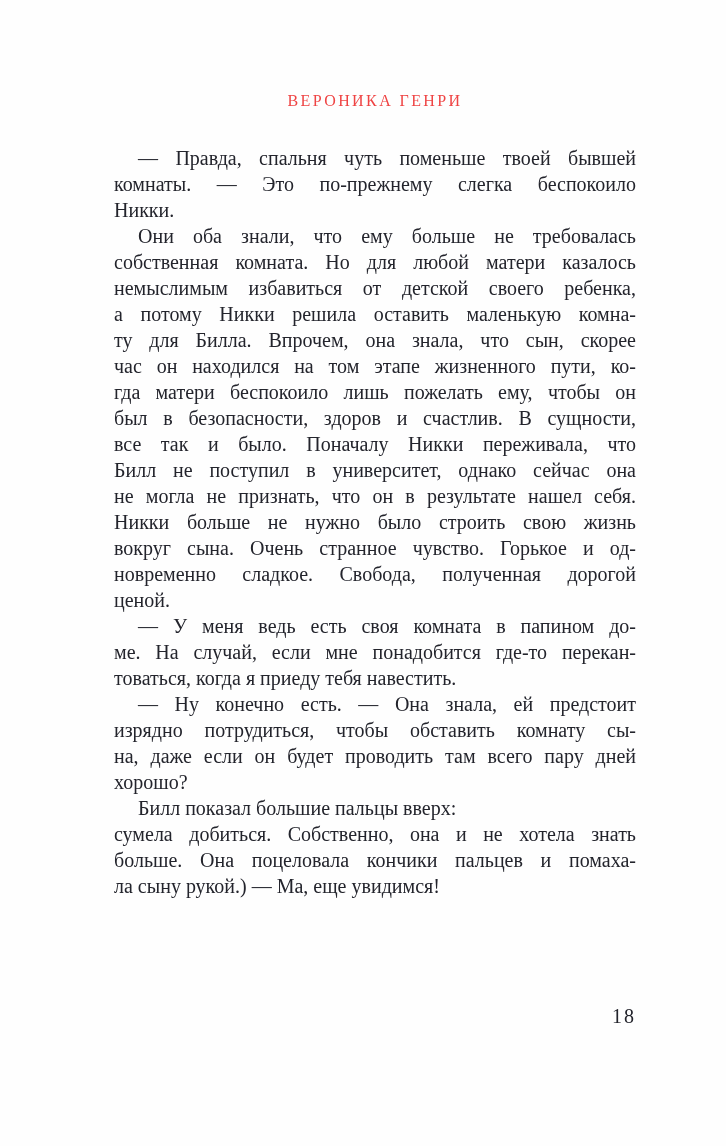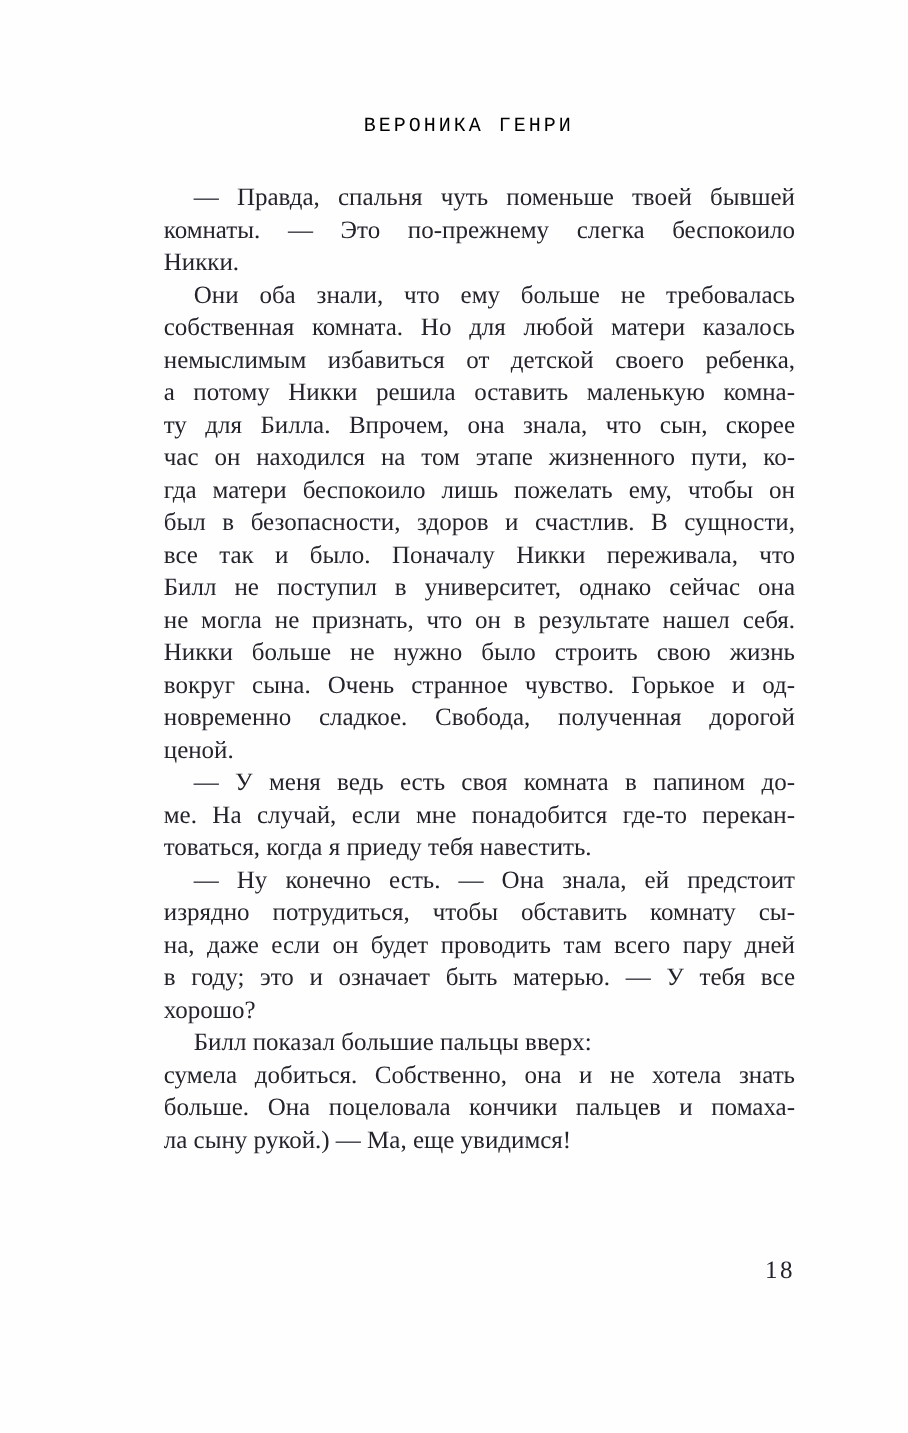--- a/index.html
+++ b/index.html
@@ -18,42 +18,40 @@
   }
   .running-header {
     position: absolute;
     top: 92px;
     left: 114px;
     width: 522px;
     text-align: center;
     font-size: 16px;
     line-height: 18px;
     letter-spacing: 2.4px;
-    color: #000000;
-    font-family: Liberation Mono, monospace;
+    color: #ef4444;
   }
   .text-block {
     position: absolute;
     top: 145px;
     left: 114px;
     width: 522px;
   }
   .para {
     margin: 0;
     padding: 0;
   }
   .line {
     height: 26px;
     line-height: 26px;
     font-size: 20px;
     text-align: justify;
     text-align-last: justify;
     white-space: normal;
     overflow: visible;
-    margin-left: 17px;
   }
   .line.first {
     text-indent: 24px;
   }
   .line.last {
     text-align-last: left;
   }
   .page-number {
     position: absolute;
     top: 1001px;
@@ -97,21 +95,20 @@
       </div>
       <div class="para">
         <div class="line first">—  У меня ведь есть своя комната в папином до-</div>
         <div class="line">ме. На случай, если мне понадобится где-то перекан-</div>
         <div class="line last">товаться, когда я приеду тебя навестить.</div>
       </div>
       <div class="para">
         <div class="line first">—  Ну конечно есть. — Она знала, ей предстоит</div>
         <div class="line">изрядно потрудиться, чтобы обставить комнату сы-</div>
         <div class="line">на, даже если он будет проводить там всего пару дней</div>
-        <div class="line">в году; это и означает быть матерью. — У тебя все</div>
         <div class="line last">хорошо?</div>
       </div>
       <div class="para">
         <div class="line first last">Билл показал большие пальцы вверх:</div>
       </div>
       <div class="para">
         <div class="line">сумела добиться. Собственно, она и не хотела знать</div>
         <div class="line">больше. Она поцеловала кончики пальцев и помаха-</div>
         <div class="line last">ла сыну рукой.) — Ма, еще увидимся!</div>
       </div>

